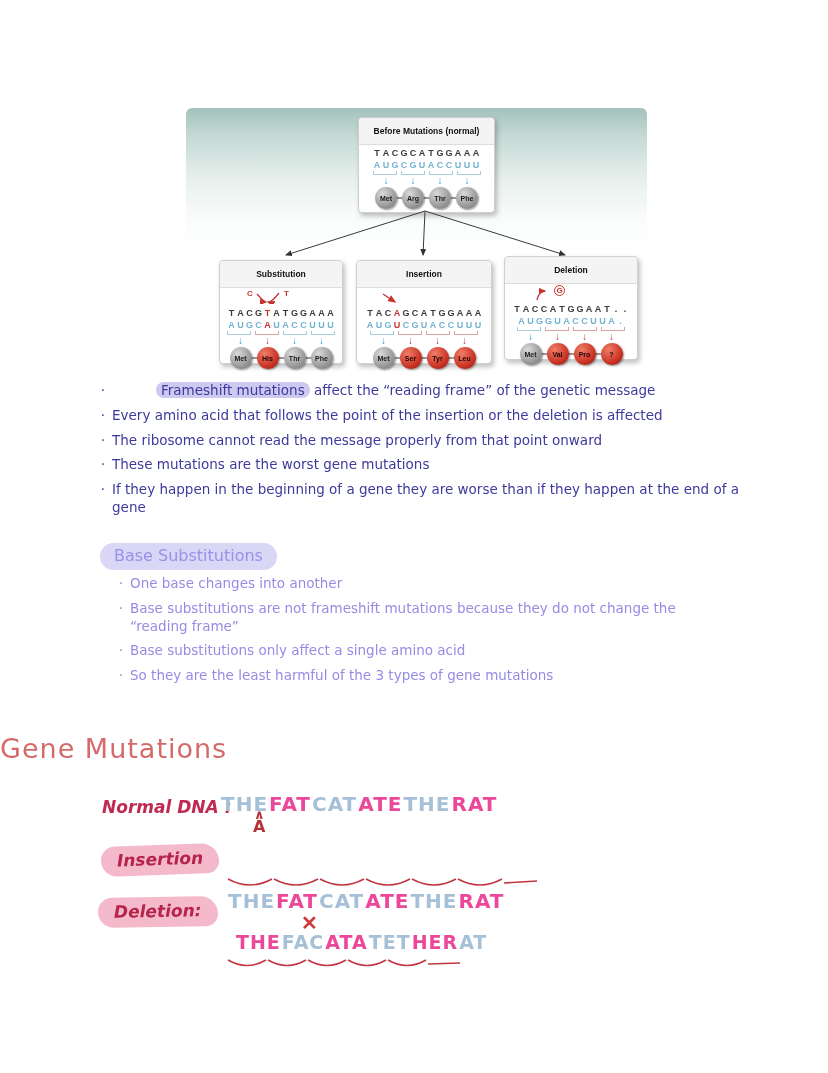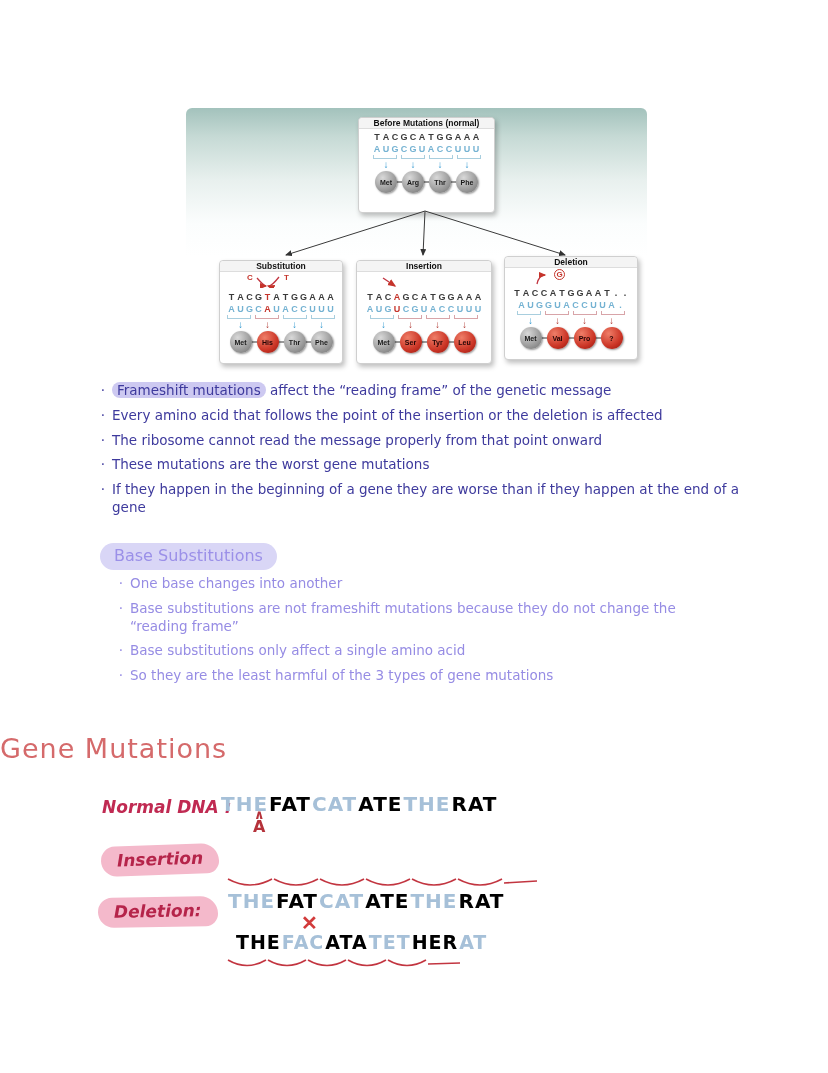--- a/index.html
+++ b/index.html
@@ -8,21 +8,21 @@
 
   
   .grad-band{position:absolute;left:186px;top:108px;width:461px;height:240px;border-radius:6px;
     background:linear-gradient(180deg,#a3c2bc 0%,#c6dad5 12%,#e8f0ee 30%,#fbfdfd 48%,#ffffff 62%);}
   .card{position:absolute;background:#ffffff;border:1px solid #cfcfcf;border-radius:4px;
         box-shadow:2px 3px 5px rgba(0,0,0,0.25);}
   #panel-normal{left:358px;top:117px;width:135px;height:94px;}
   #panel-sub{left:219px;top:260px;width:122px;height:102px;}
   #panel-ins{left:356px;top:260px;width:134px;height:102px;}
   #panel-del{left:504px;top:256px;width:132px;height:102px;}
-  .card-hdr{font-size:8.5px;font-weight:bold;text-align:center;padding:0 2px;color:#111;
+  .card-hdr{font-size:8.5px;font-weight:bold;text-align:center;padding:8px 2px;color:#111;
             background:#f4f4f4;border-bottom:1px solid #ddd;border-radius:4px 4px 0 0;}
   .annot{position:relative;height:16px;margin-top:1px;}
   .mut-letter{position:absolute;font-size:8px;font-weight:bold;color:#c5342b;}
   .mut-letter.ring{border:1px solid #c5342b;border-radius:50%;width:9px;height:9px;line-height:9px;text-align:center;}
   .seq-row{display:flex;justify-content:center;margin-top:3px;}
   .seq-letter{display:inline-block;width:9px;text-align:center;font-size:9px;font-weight:bold;color:#3a3a3a;}
   .mrna .seq-letter{color:#74b2d2;margin-top:-1px;}
   .seq-letter.red{color:#c5342b;}
   .brackets{display:flex;justify-content:center;margin-top:1px;}
   .bracket{width:22px;height:3px;border:1px solid #a8cede;border-top:none;margin:0 2px;}
@@ -39,21 +39,21 @@
     box-shadow:1px 1px 2px rgba(0,0,0,0.4);}
   .aa-circle.mut{background:radial-gradient(circle at 35% 30%,#ef7e68,#cb3526 60%,#8f150d 100%);color:#240404;}
   #branches{position:absolute;left:230px;top:209px;}
 
   
   .bullets{position:absolute;display:flex;flex-direction:column;gap:7px;font-family:"DejaVu Sans",sans-serif;}
   .b-item{display:flex;font-size:13.5px;line-height:1.32;}
   .dot{width:18px;text-align:center;flex-shrink:0;}
   .indigo{color:#3e3a9d;left:94px;top:382px;width:662px;}
   .purple{color:#968ce4;left:112px;top:575px;width:584px;}
-  .hl{background:#cdc9f1;border-radius:9px;padding:0 5px;}
+  .hl{background:#cdc9f1;border-radius:9px;padding:0 5px;margin-left:44px;}
   .pill-lavender{position:absolute;left:100px;top:543px;background:#d9d6f6;color:#9b90e8;
     font-size:16px;padding:3px 14px 5px;border-radius:14px;font-family:"DejaVu Sans",sans-serif;}
 
   
   .gene-title{position:absolute;top:733px;left:0;width:100%;font-size:27px;
     font-weight:normal;letter-spacing:1px;color:#d56a6b;margin:0;font-family:"DejaVu Sans",sans-serif;}
   .hw-label{position:absolute;font-size:17px;font-weight:bold;font-style:italic;color:#c02a52;
     font-family:"DejaVu Sans",sans-serif;}
   .normal-dna{left:102px;top:797px;}
   .pill-pink{position:absolute;background:#f4b9cb;color:#b5244a;font-size:17px;font-weight:bold;
@@ -61,21 +61,21 @@
   .ins-pill{left:101px;top:845px;transform:rotate(-2deg);}
   .del-pill{left:98px;top:897px;transform:rotate(-1deg);}
   .hw-line{position:absolute;font-weight:bold;letter-spacing:1px;white-space:nowrap;
     font-family:"DejaVu Sans",sans-serif;}
   #hw-normal{left:221px;top:792px;font-size:20px;}
   #hw-insert{left:228px;top:849px;font-size:20px;}
   #hw-del1{left:228px;top:889px;font-size:20px;}
   #hw-del2{left:236px;top:931px;font-size:19px;}
   .hw-group{margin-right:1px;text-align:right;}
   .tone-light{color:#a6c0d8;}
-  .tone-cyan{color:#000000;}
+  .tone-cyan{color:#ec4899;}
   .tone-red{color:#c23540;}
   .insert-mark{position:absolute;left:253px;top:809px;color:#b5323a;text-align:center;
     font-weight:bold;line-height:0.85;font-family:"DejaVu Sans",sans-serif;}
   .insert-mark .caret{display:block;font-size:13px;}
   .insert-mark .letter{display:block;font-size:16px;}
   .x-mark{position:absolute;left:301px;top:911px;color:#d23b3b;font-size:20px;font-weight:bold;}
   .arcs{position:absolute;}
   #ins-arcs{left:226px;top:875px;}
   #del-arcs{left:226px;top:957px;}
 </style>

